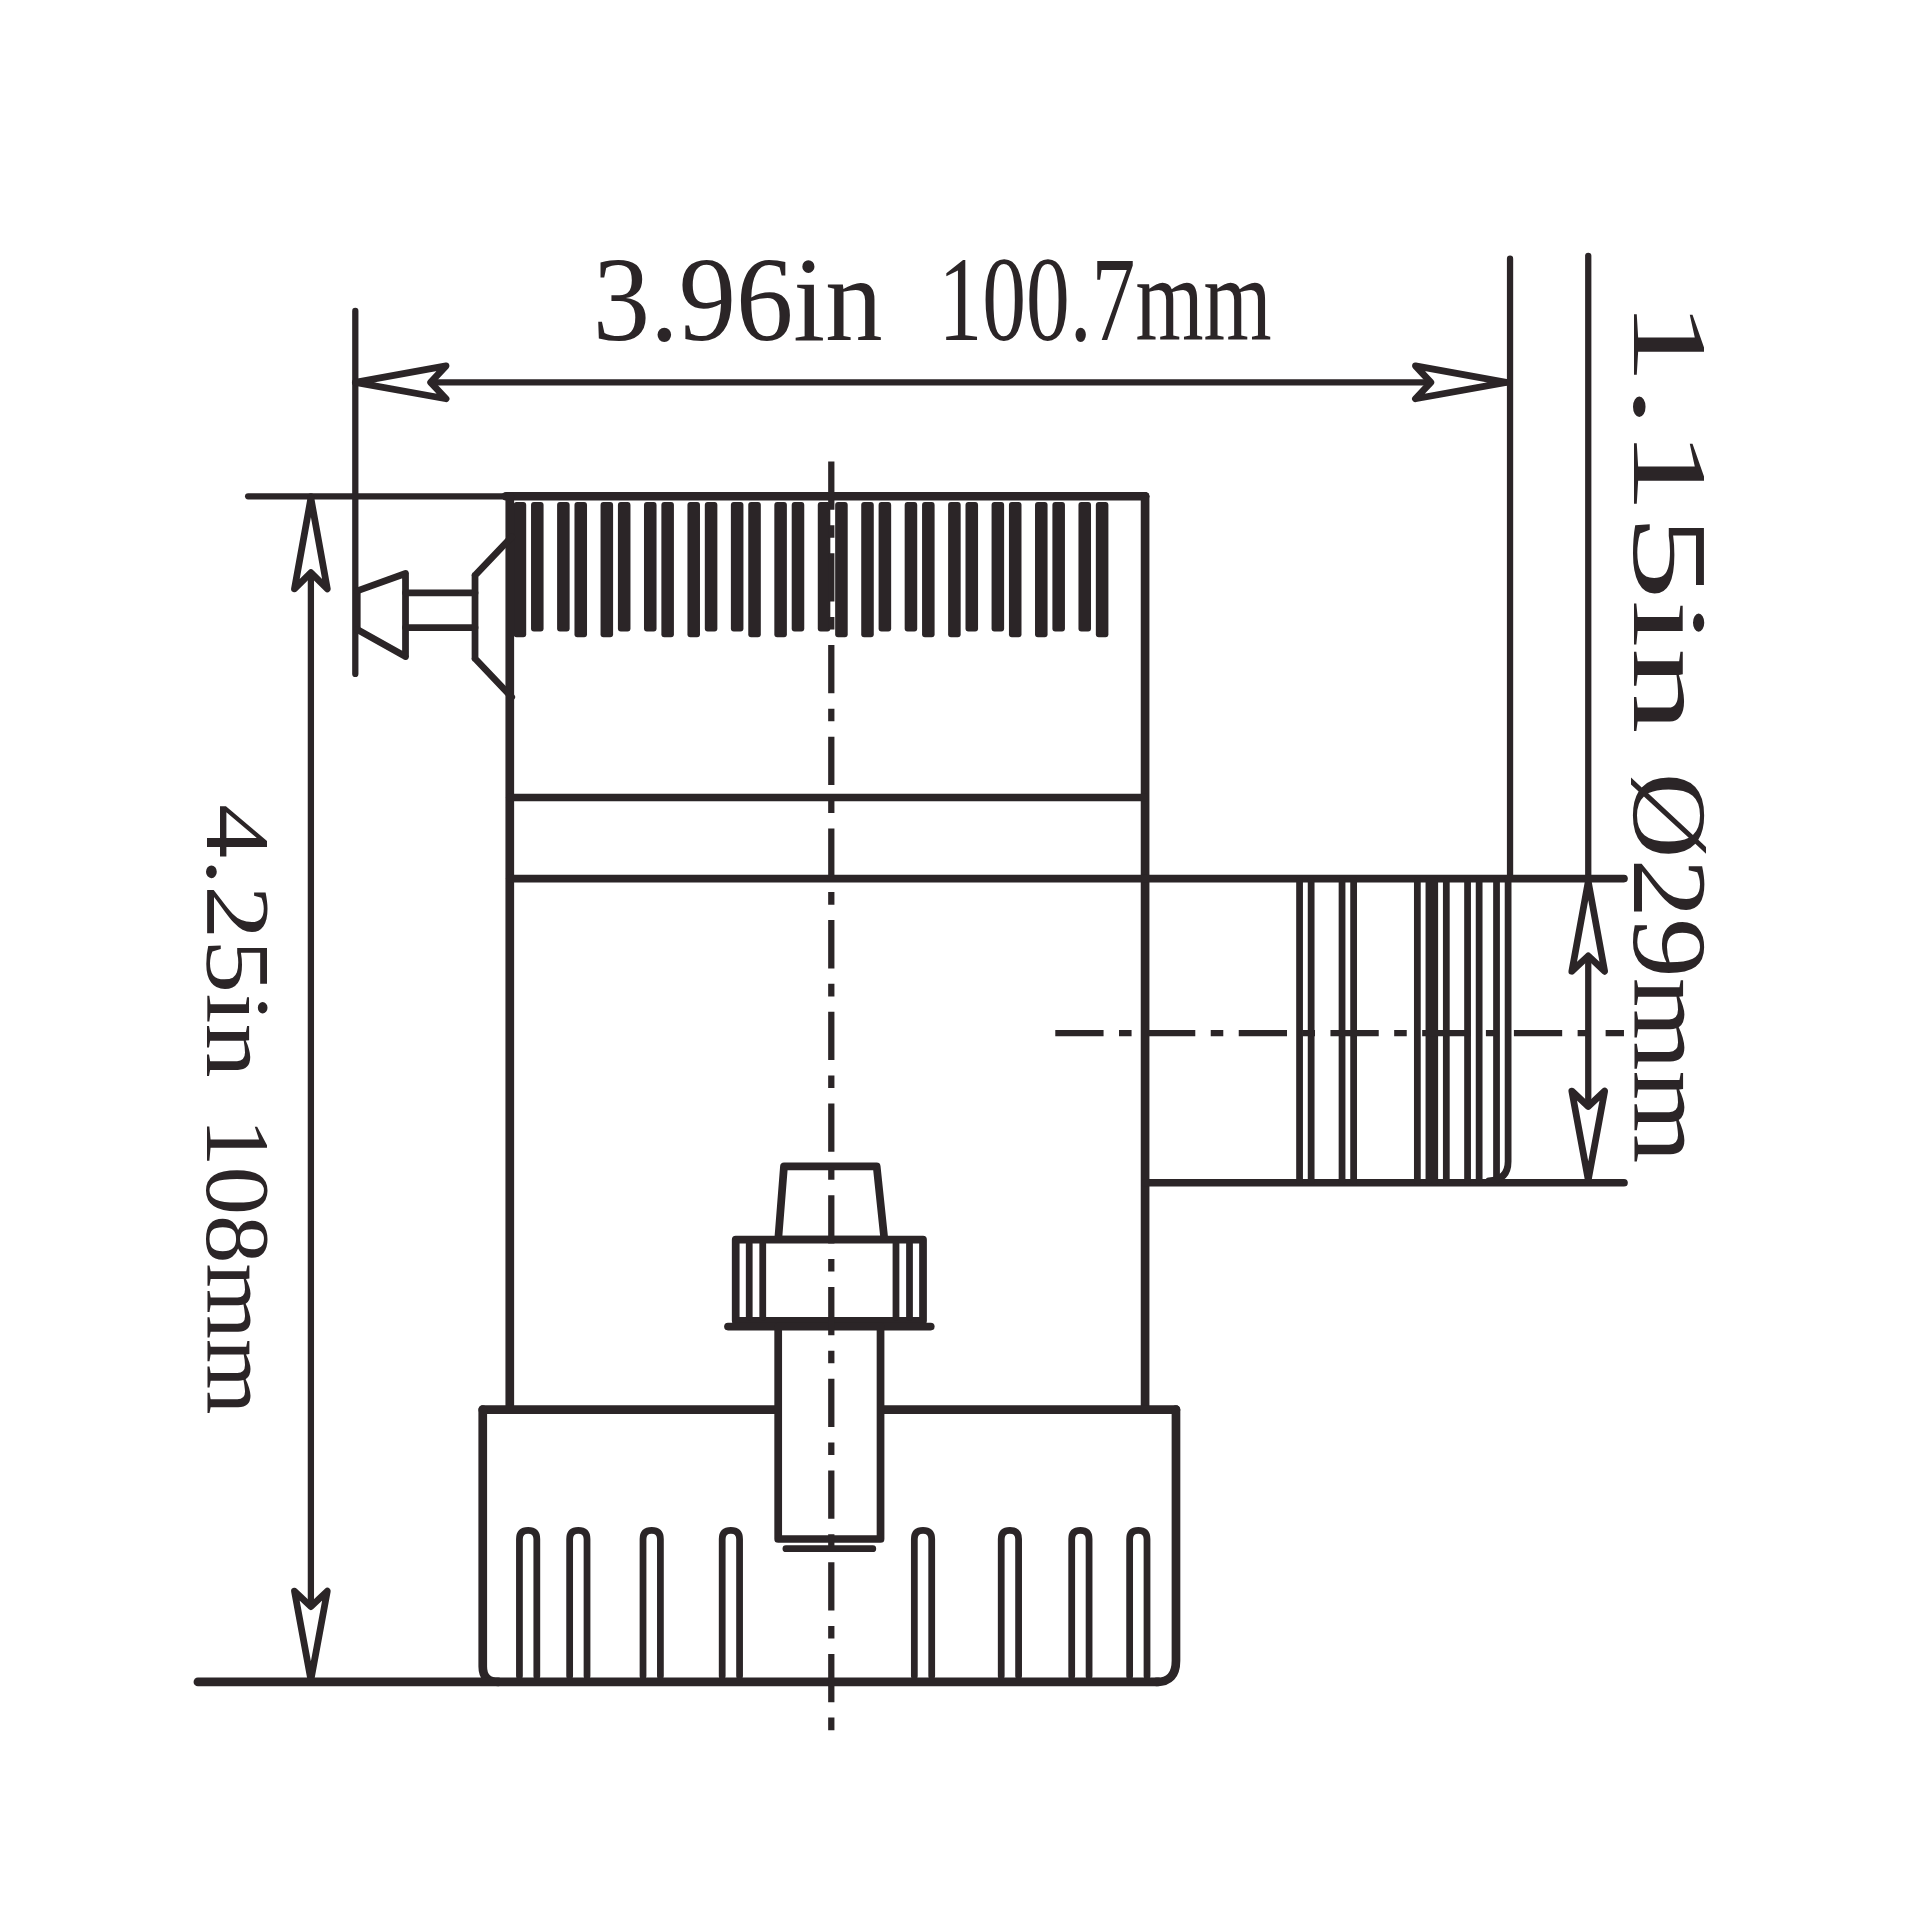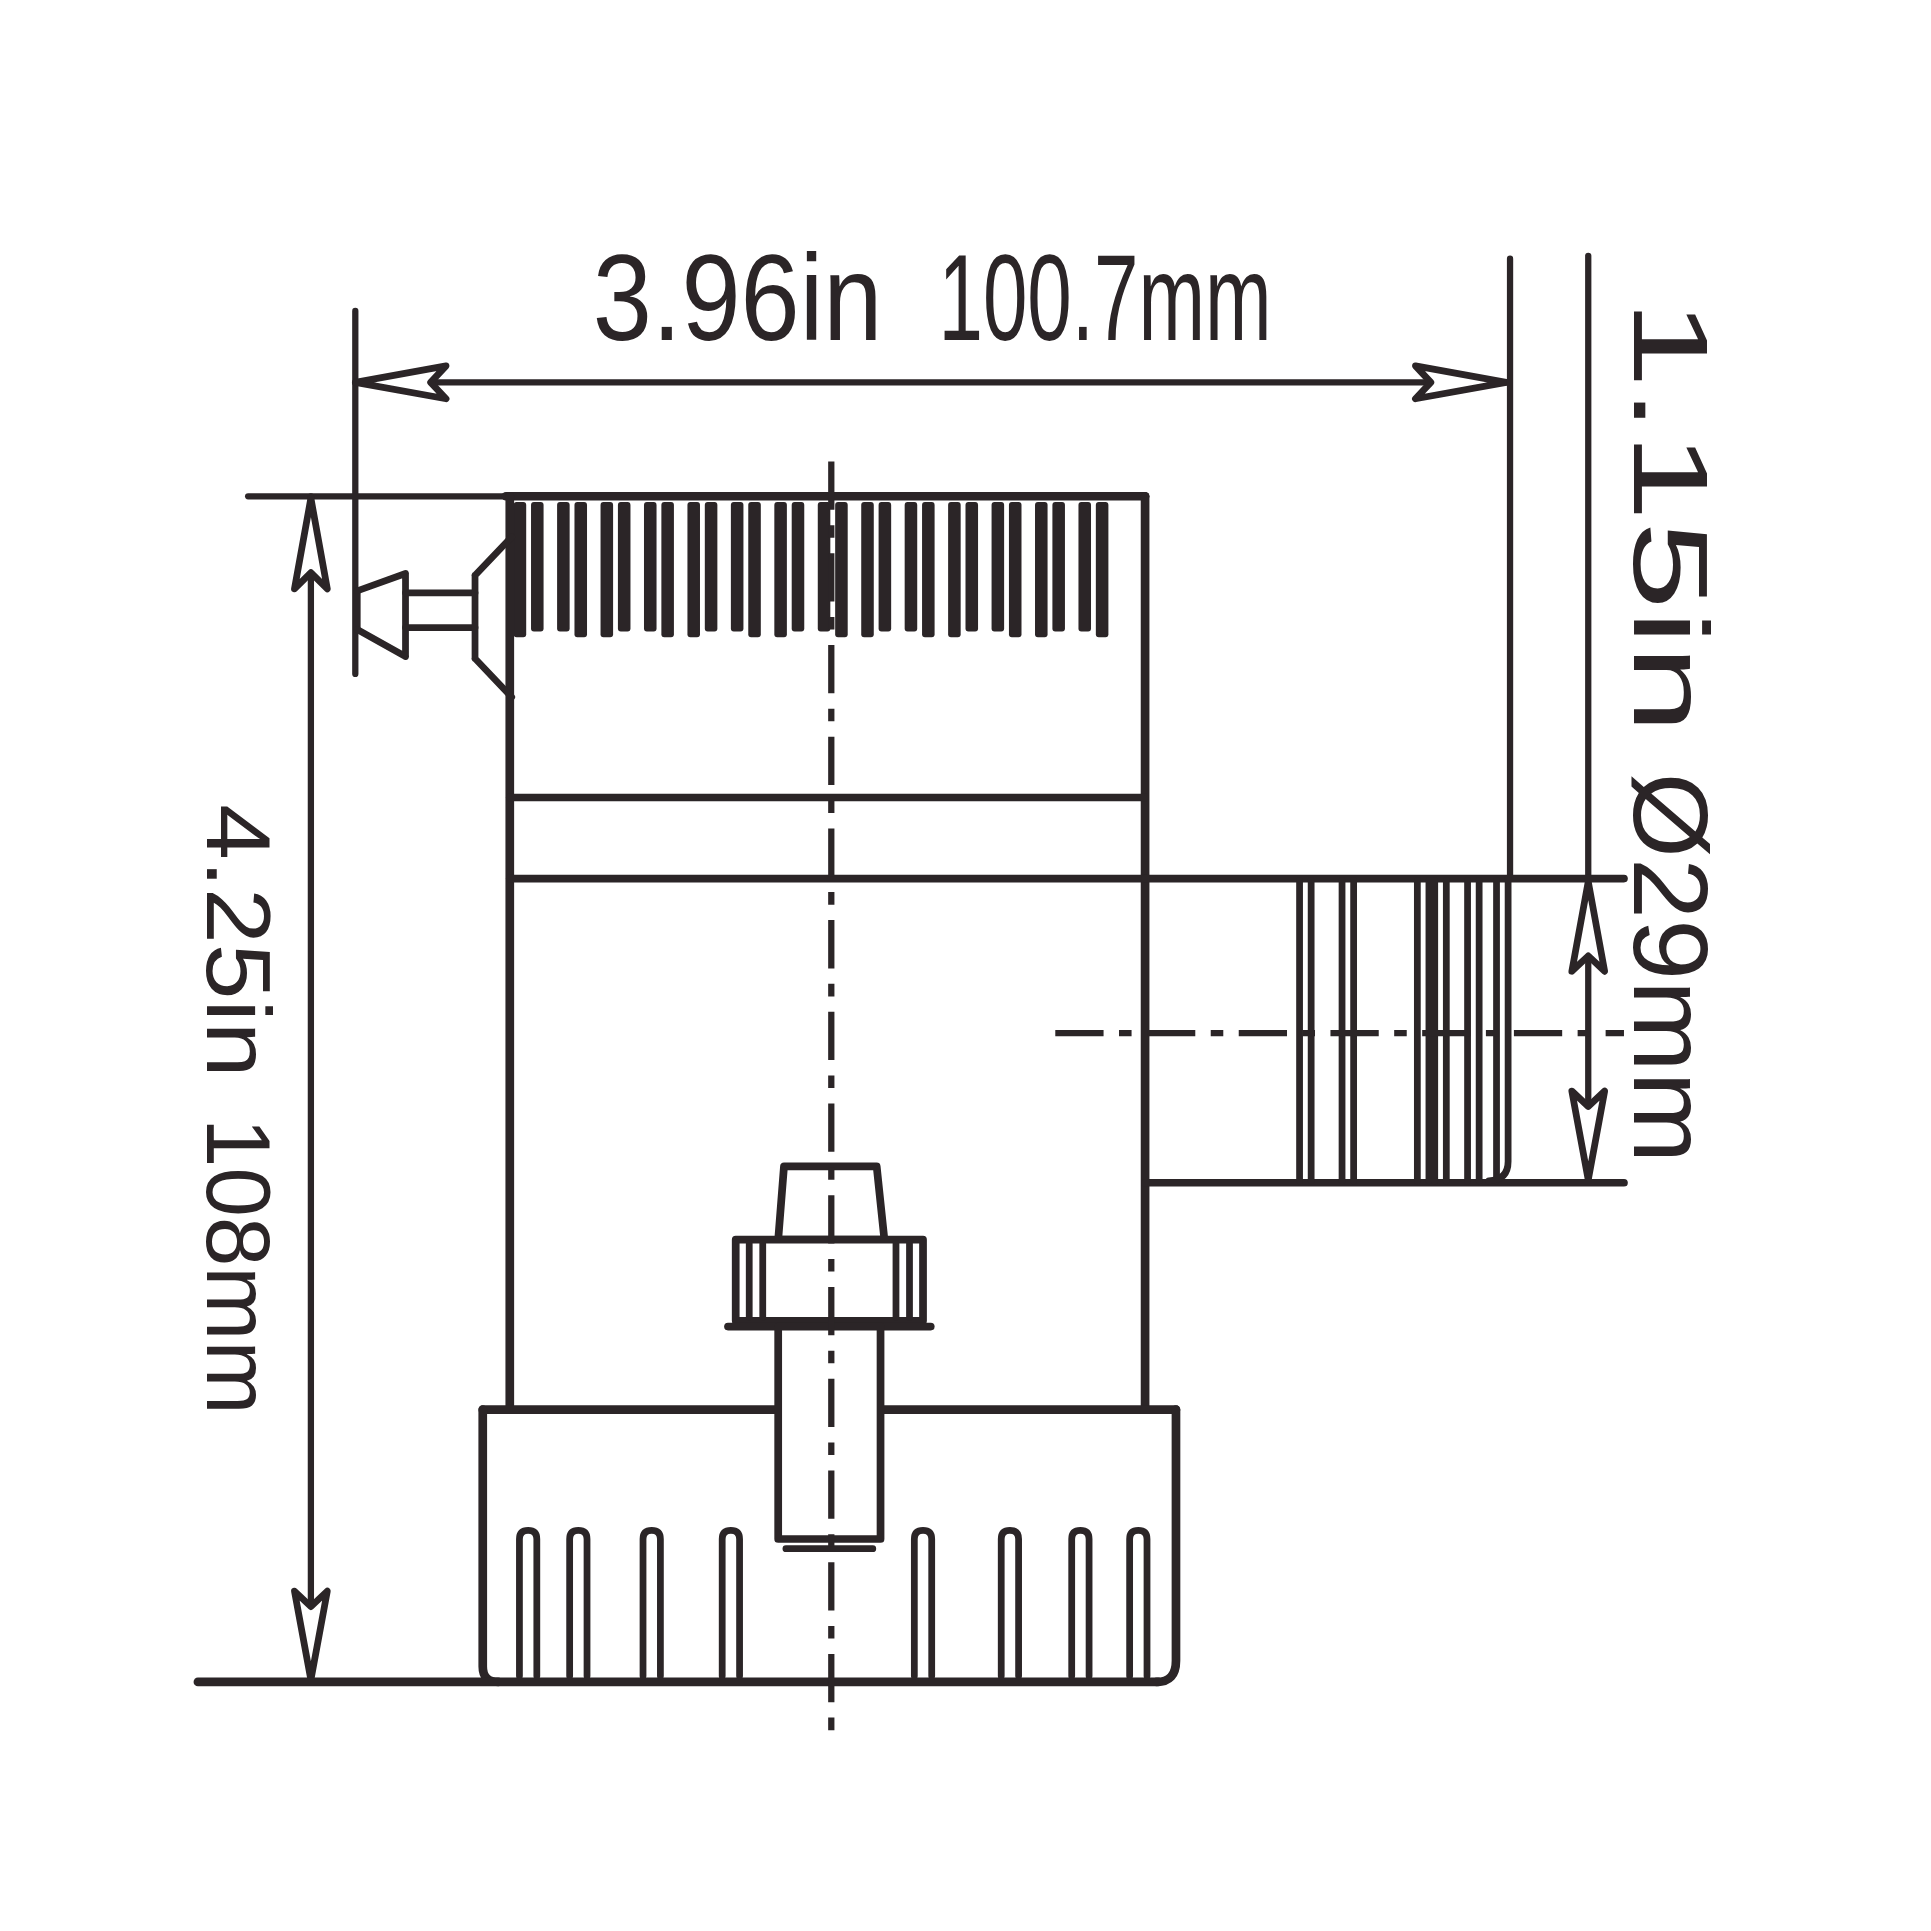--- a/index.html
+++ b/index.html
@@ -1,17 +1,17 @@
 <!DOCTYPE html>
 <html><head>
 <meta charset="utf-8">
 <style>
   html,body{margin:0;padding:0;background:#ffffff;}
   .page{position:relative;width:1931px;height:1931px;background:#ffffff;overflow:hidden;
-        font-family:Liberation Sans, sans-serif;}
+        font-family:Liberation Serif, serif;}
   svg{position:absolute;left:0;top:0;}
   .ln{stroke:var(--line,#2b2527);fill:none;stroke-linecap:round;stroke-linejoin:round;}
   .thick{stroke-width:9;}
   .mid{stroke-width:8;}
   .thin{stroke-width:6.5;}
   .ring{stroke-width:7;}
   .arrow{fill:#ffffff;stroke:var(--line,#2b2527);stroke-width:7;stroke-linejoin:round;}
   .rib{fill:var(--line,#2b2527);stroke:none;}
   .cl{stroke:var(--line,#2b2527);stroke-width:6.5;fill:none;stroke-dasharray:50 16 13 16;}
   text{fill:var(--line,#2b2527);}

